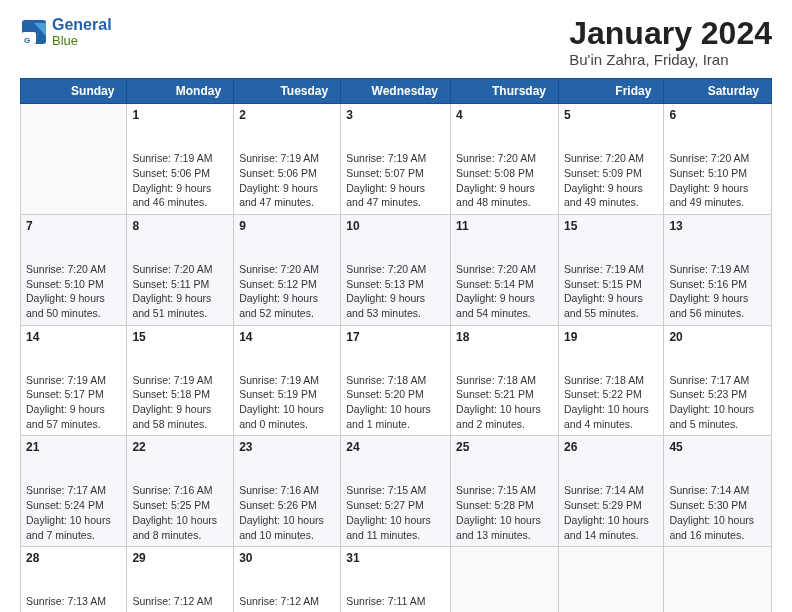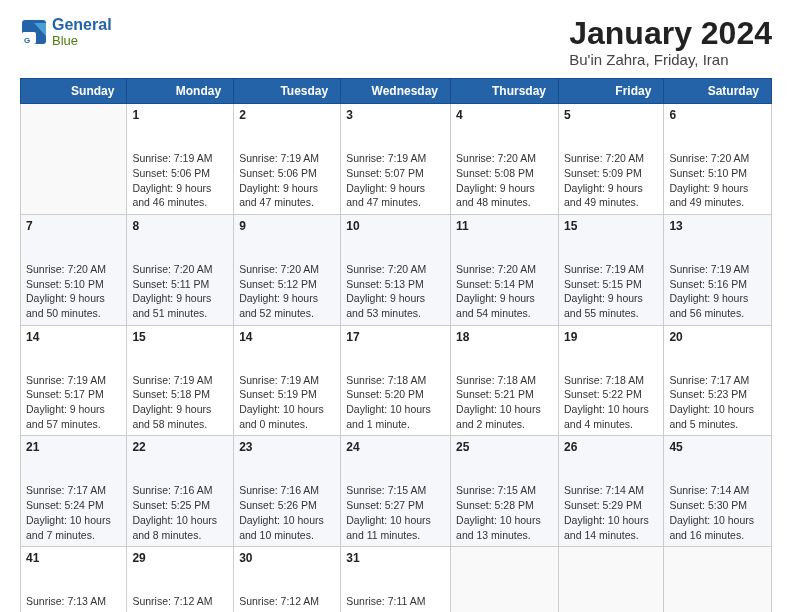--- a/index.html
+++ b/index.html
@@ -315,21 +315,21 @@
           <td>
             <div class="day-number">45</div>
             <div class="day-info" style="white-space: pre-line;">Sunrise: 7:14 AM
 Sunset: 5:30 PM
 Daylight: 10 hours
 and 16 minutes.</div>
           </td>
         </tr>
         <tr>
           <td>
-            <div class="day-number">41</div>
+            <div class="day-number">28</div>
             <div class="day-info" style="white-space: pre-line;">Sunrise: 7:13 AM
 Sunset: 5:31 PM
 Daylight: 10 hours
 and 18 minutes.</div>
           </td>
           <td>
             <div class="day-number">29</div>
             <div class="day-info" style="white-space: pre-line;">Sunrise: 7:12 AM
 Sunset: 5:32 PM
 Daylight: 10 hours

